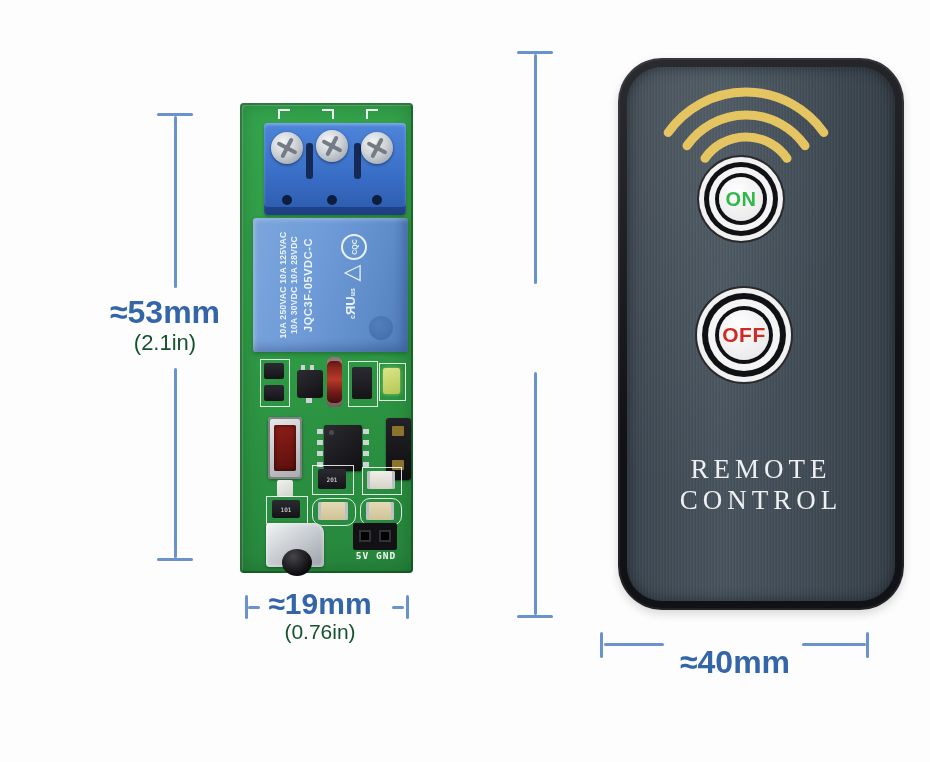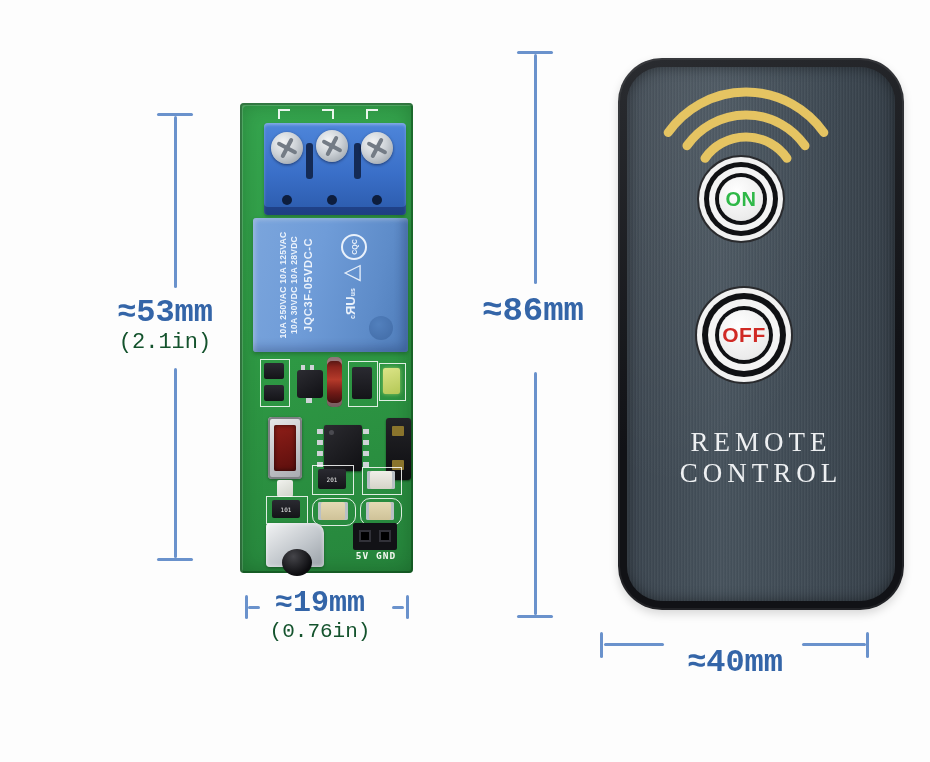--- a/index.html
+++ b/index.html
@@ -2,21 +2,21 @@
 <html><head>
 <meta charset="utf-8">
 <style>
   html,body{margin:0;padding:0;}
   .canvas{position:relative;width:930px;height:762px;background:#fdfdfd;overflow:hidden;
           font-family:"Liberation Sans",sans-serif;}
   .abs{position:absolute;}
 
   
   .dim-line{position:absolute;background:#6a92cc;border-radius:2px;}
-  .dim-label{position:absolute;text-align:center;font-family:Liberation Mono, monospace;}
+  .dim-label{position:absolute;text-align:center;}
   .dim-mm{font-size:32px;font-weight:bold;color:#3465a8;letter-spacing:0px;line-height:1.05;}
   .dim-in{font-size:22px;color:#14532d;line-height:1.15;}
 
   
   .pcb{position:absolute;left:240px;top:103px;width:173px;height:470px;border-radius:4px;
        background:linear-gradient(160deg,#35a54e 0%,#2f9b45 45%,#26853c 100%);
        box-shadow:inset 0 0 0 2px rgba(0,40,10,.35), inset 3px 3px 0 rgba(255,255,255,.16), inset 0 0 22px rgba(0,30,5,.28);}
   .silk{border:1px solid rgba(255,255,255,.85);background:transparent;position:absolute;}
   .silk-mark{position:absolute;border-top:2px solid rgba(255,255,255,.9);border-left:2px solid rgba(255,255,255,.9);width:10px;height:8px;}
   .terminal{position:absolute;left:24px;top:20px;width:142px;height:92px;border-radius:4px;
@@ -90,21 +90,21 @@
          radial-gradient(ellipse at 18% 8%,rgba(255,255,255,.07),transparent 55%),
          repeating-linear-gradient(90deg,rgba(255,255,255,.045) 0 1px,rgba(0,0,0,.05) 2px,transparent 3px),
          linear-gradient(90deg,#3a444e 0%,#46525c 35%,#3e4953 70%,#343e47 100%);
        box-shadow:inset 0 0 14px rgba(0,0,0,.45);}
   .round-btn{position:absolute;border-radius:50%;display:flex;align-items:center;justify-content:center;
        background:radial-gradient(circle at 40% 32%,#ffffff 0%,#ececec 70%,#dedede 100%);font-weight:bold;}
   .btn-on{left:101px;top:119px;width:44px;height:44px;color:#2fb848;font-size:20px;letter-spacing:.5px;
        box-shadow:0 0 0 4px #101114,0 0 0 10px #f4f4f4,0 0 0 15px #101114,0 0 0 20px #f1f1f1,0 0 0 22px #2a2b2e;}
   .btn-off{left:101px;top:252px;width:50px;height:50px;color:#d02a25;font-size:21px;letter-spacing:.5px;
        box-shadow:0 0 0 4px #101114,0 0 0 11px #f4f4f4,0 0 0 17px #101114,0 0 0 22px #f1f1f1,0 0 0 24px #2a2b2e;}
-  .remote-label{position:absolute;left:0;right:0;top:369px;text-align:center;color:#eef0f2;
+  .remote-label{position:absolute;left:0;right:0;top:396px;text-align:center;color:#eef0f2;
        font-family:"Liberation Serif",serif;font-size:27px;letter-spacing:5px;word-spacing:16px;}
 </style>
 </head>
 <body>
 
 <div class="canvas">
 
   <div>
     <div class="dim-line" style="left:157px;top:113px;width:36px;height:3px;"></div>
     <div class="dim-line" style="left:174px;top:116px;width:3px;height:172px;"></div>
@@ -113,21 +113,20 @@
       <div class="dim-in">(2.1in)</div>
     </div>
     <div class="dim-line" style="left:174px;top:368px;width:3px;height:190px;"></div>
     <div class="dim-line" style="left:157px;top:558px;width:36px;height:3px;"></div>
   </div>
 
   <div>
     <div class="dim-line" style="left:517px;top:51px;width:36px;height:3px;"></div>
     <div class="dim-line" style="left:534px;top:54px;width:3px;height:230px;"></div>
     <div class="dim-label" style="left:448px;top:294px;width:170px;">
-      <div class="dim-mm" style="font-size:34px;">≈86mm</div>
     </div>
     <div class="dim-line" style="left:534px;top:372px;width:3px;height:243px;"></div>
     <div class="dim-line" style="left:517px;top:615px;width:36px;height:3px;"></div>
   </div>
 
   <div>
     <div class="dim-line" style="left:245px;top:595px;width:3px;height:24px;"></div>
     <div class="dim-line" style="left:248px;top:606px;width:12px;height:3px;"></div>
     <div class="dim-label" style="left:255px;top:588px;width:130px;">
       <div class="dim-mm" style="font-size:30px;">≈19mm</div>

